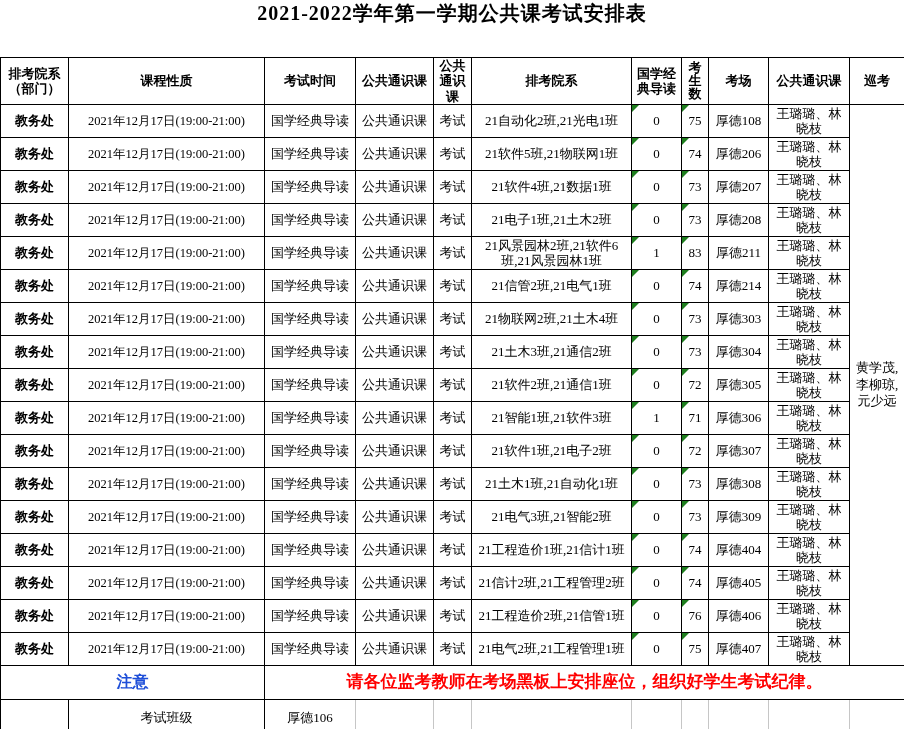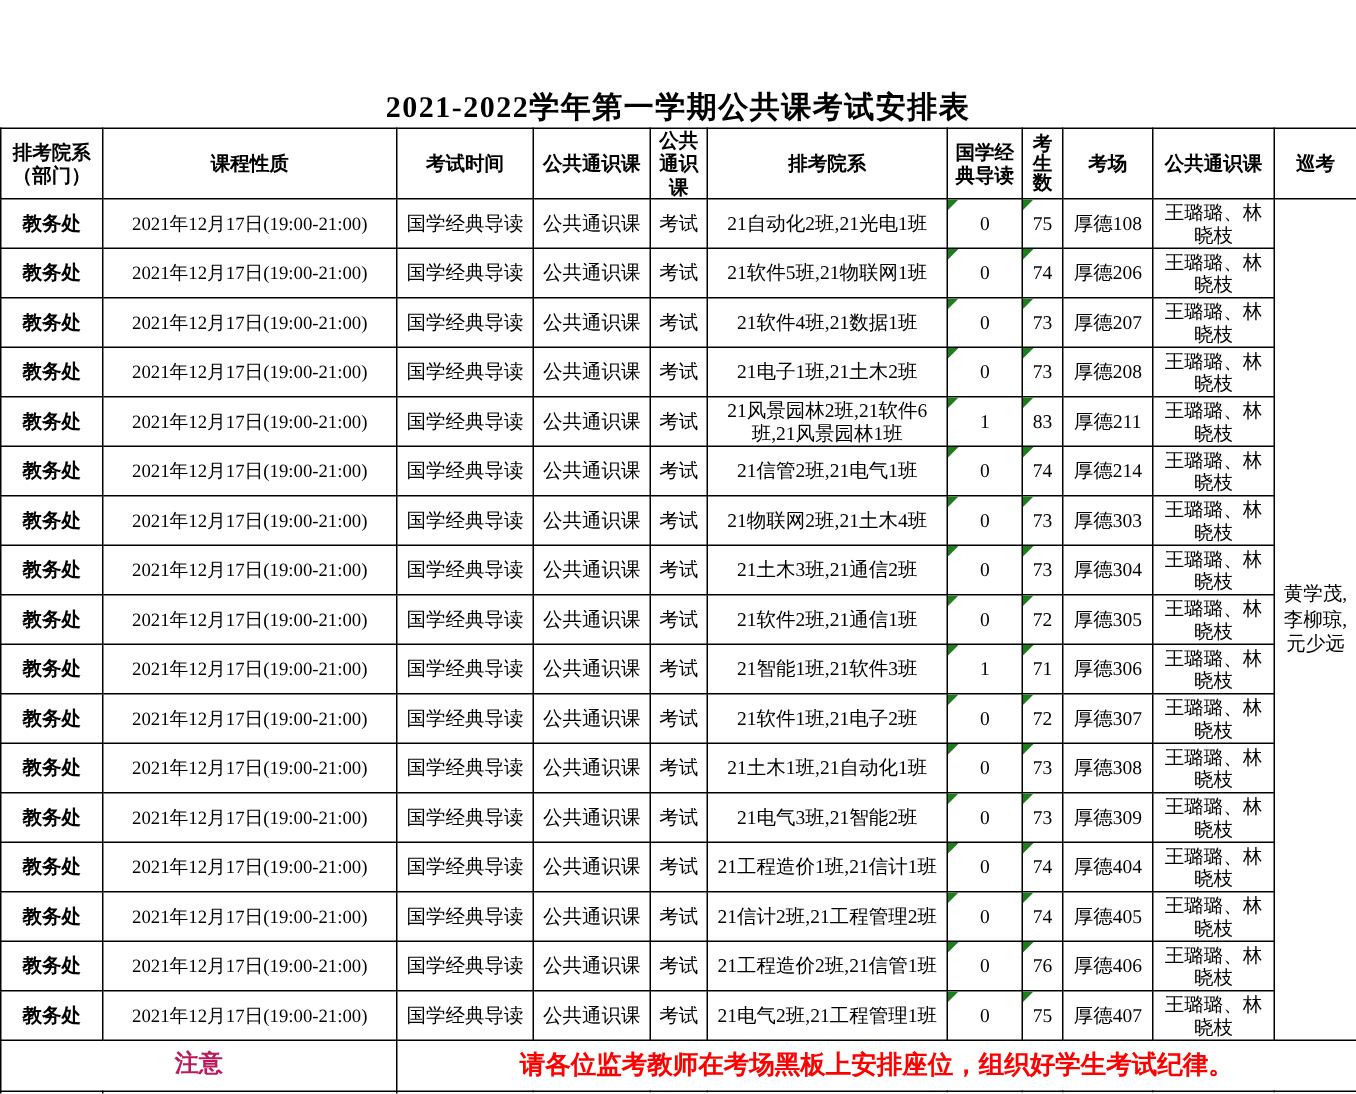--- a/index.html
+++ b/index.html
@@ -1,21 +1,21 @@
 <!DOCTYPE html>
 <html><head>
 <meta charset="utf-8">
 <style>
   html,body{margin:0;padding:0;}
   body{
     width:904px;height:729px;background:#ffffff;color:#000;
     font-family:"Liberation Serif","DejaVu Serif",serif;
     overflow:hidden;
   }
-  .title-bar{height:57px;display:flex;align-items:flex-end;justify-content:center;margin-top:28px;}
+  .title-bar{height:57px;display:flex;align-items:flex-start;justify-content:center;}
   .title{font-size:20px;font-weight:bold;letter-spacing:1px;}
   table{border-collapse:collapse;table-layout:fixed;width:904px;}
   th,td{
     border:1px solid #000;text-align:center;vertical-align:middle;
     padding:0 2px;position:relative;overflow:hidden;
   }
   thead tr{height:41px;}
   th{font-size:13px;font-weight:bold;line-height:1.18;}
   th.vertical{padding:0 6px;word-break:break-all;line-height:13px;}
   tbody tr.data-row{height:33px;}
@@ -273,21 +273,21 @@
         <td>考试</td>
         <td>21电气2班,21工程管理1班</td>
         <td><span class="green-tri" style="border-top-color: rgb(30, 126, 30);"></span>0</td>
         <td><span class="green-tri" style="border-top-color: rgb(30, 126, 30);"></span>75</td>
         <td>厚德407</td>
         <td>王璐璐、林晓枝</td>
       </tr>
     </tbody>
   <tbody>
     <tr class="notice-row">
-      <td colspan="2" class="notice-label" style="color: #be185d;">注意</td>
+      <td colspan="2" class="notice-label" style="color: #1d4ed8;">注意</td>
       <td colspan="9" class="notice-text" style="color: rgb(255, 0, 0);">请各位监考教师在考场黑板上安排座位，组织好学生考试纪律。</td>
     </tr>
     <tr class="bottom-row">
       <td class="f-col1"></td>
       <td class="f-col2">考试班级</td>
       <td class="f-col3">厚德106</td>
       <td></td>
       <td></td>
       <td></td>
       <td></td>

